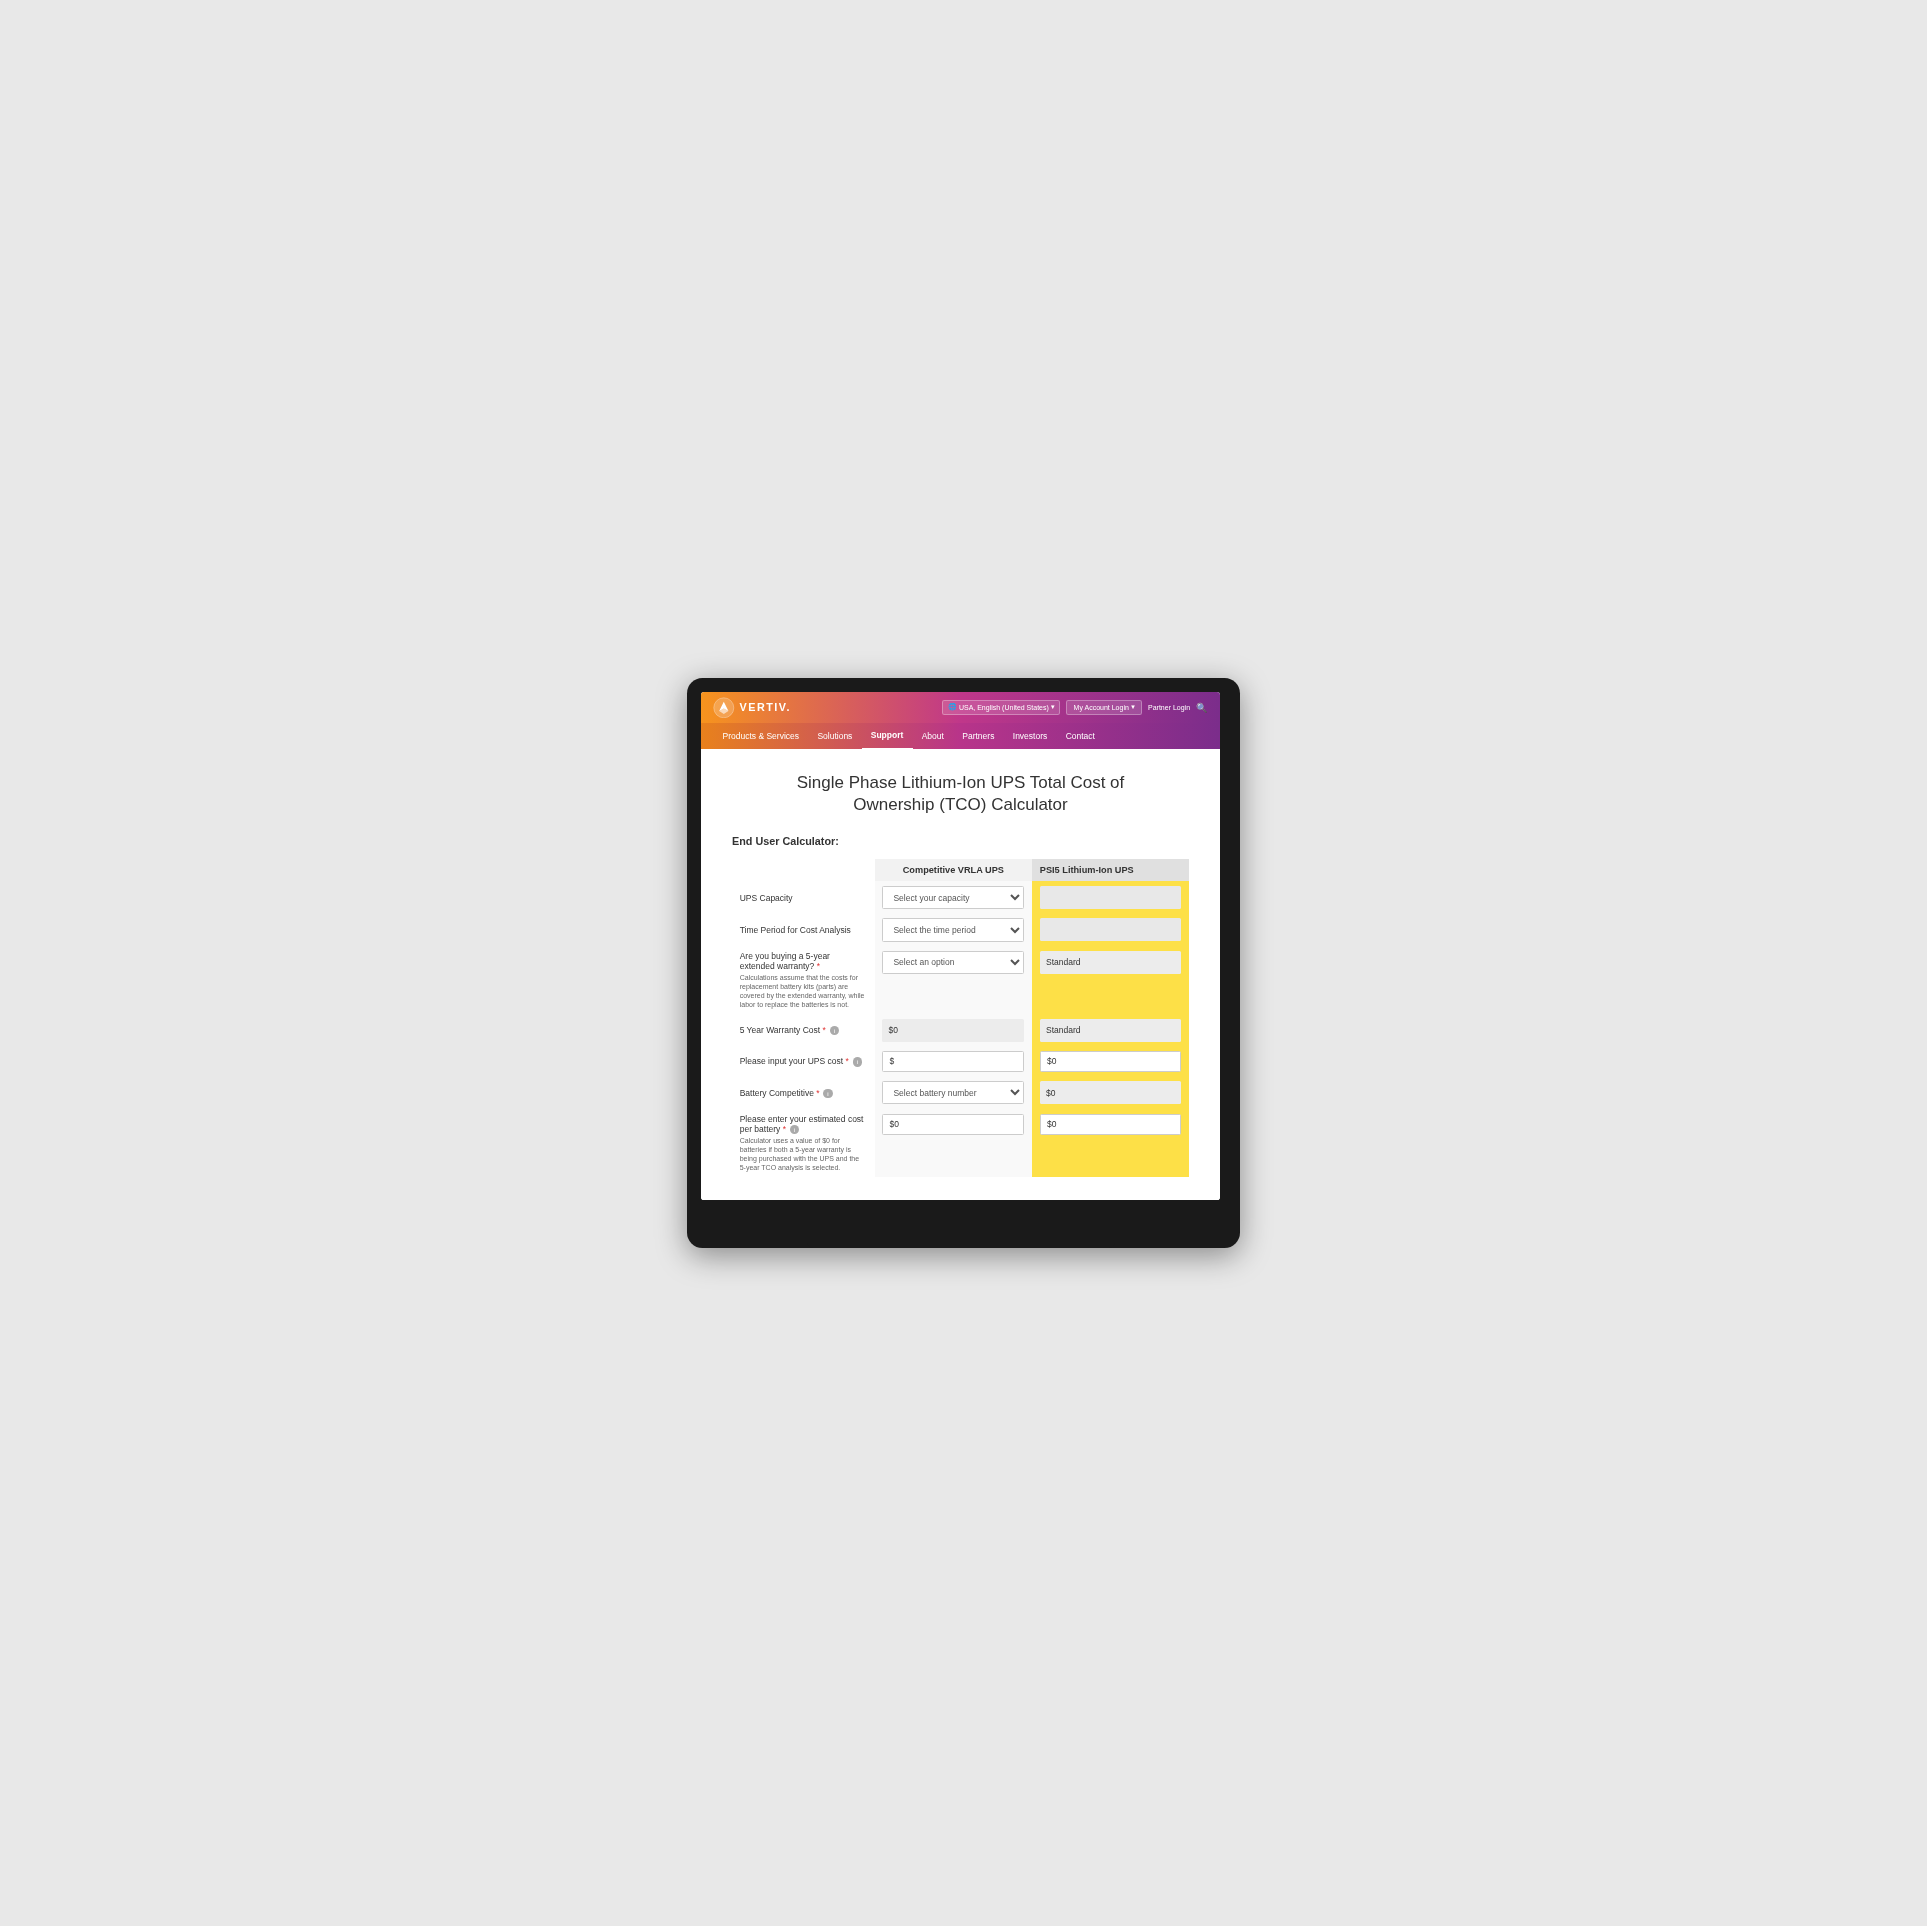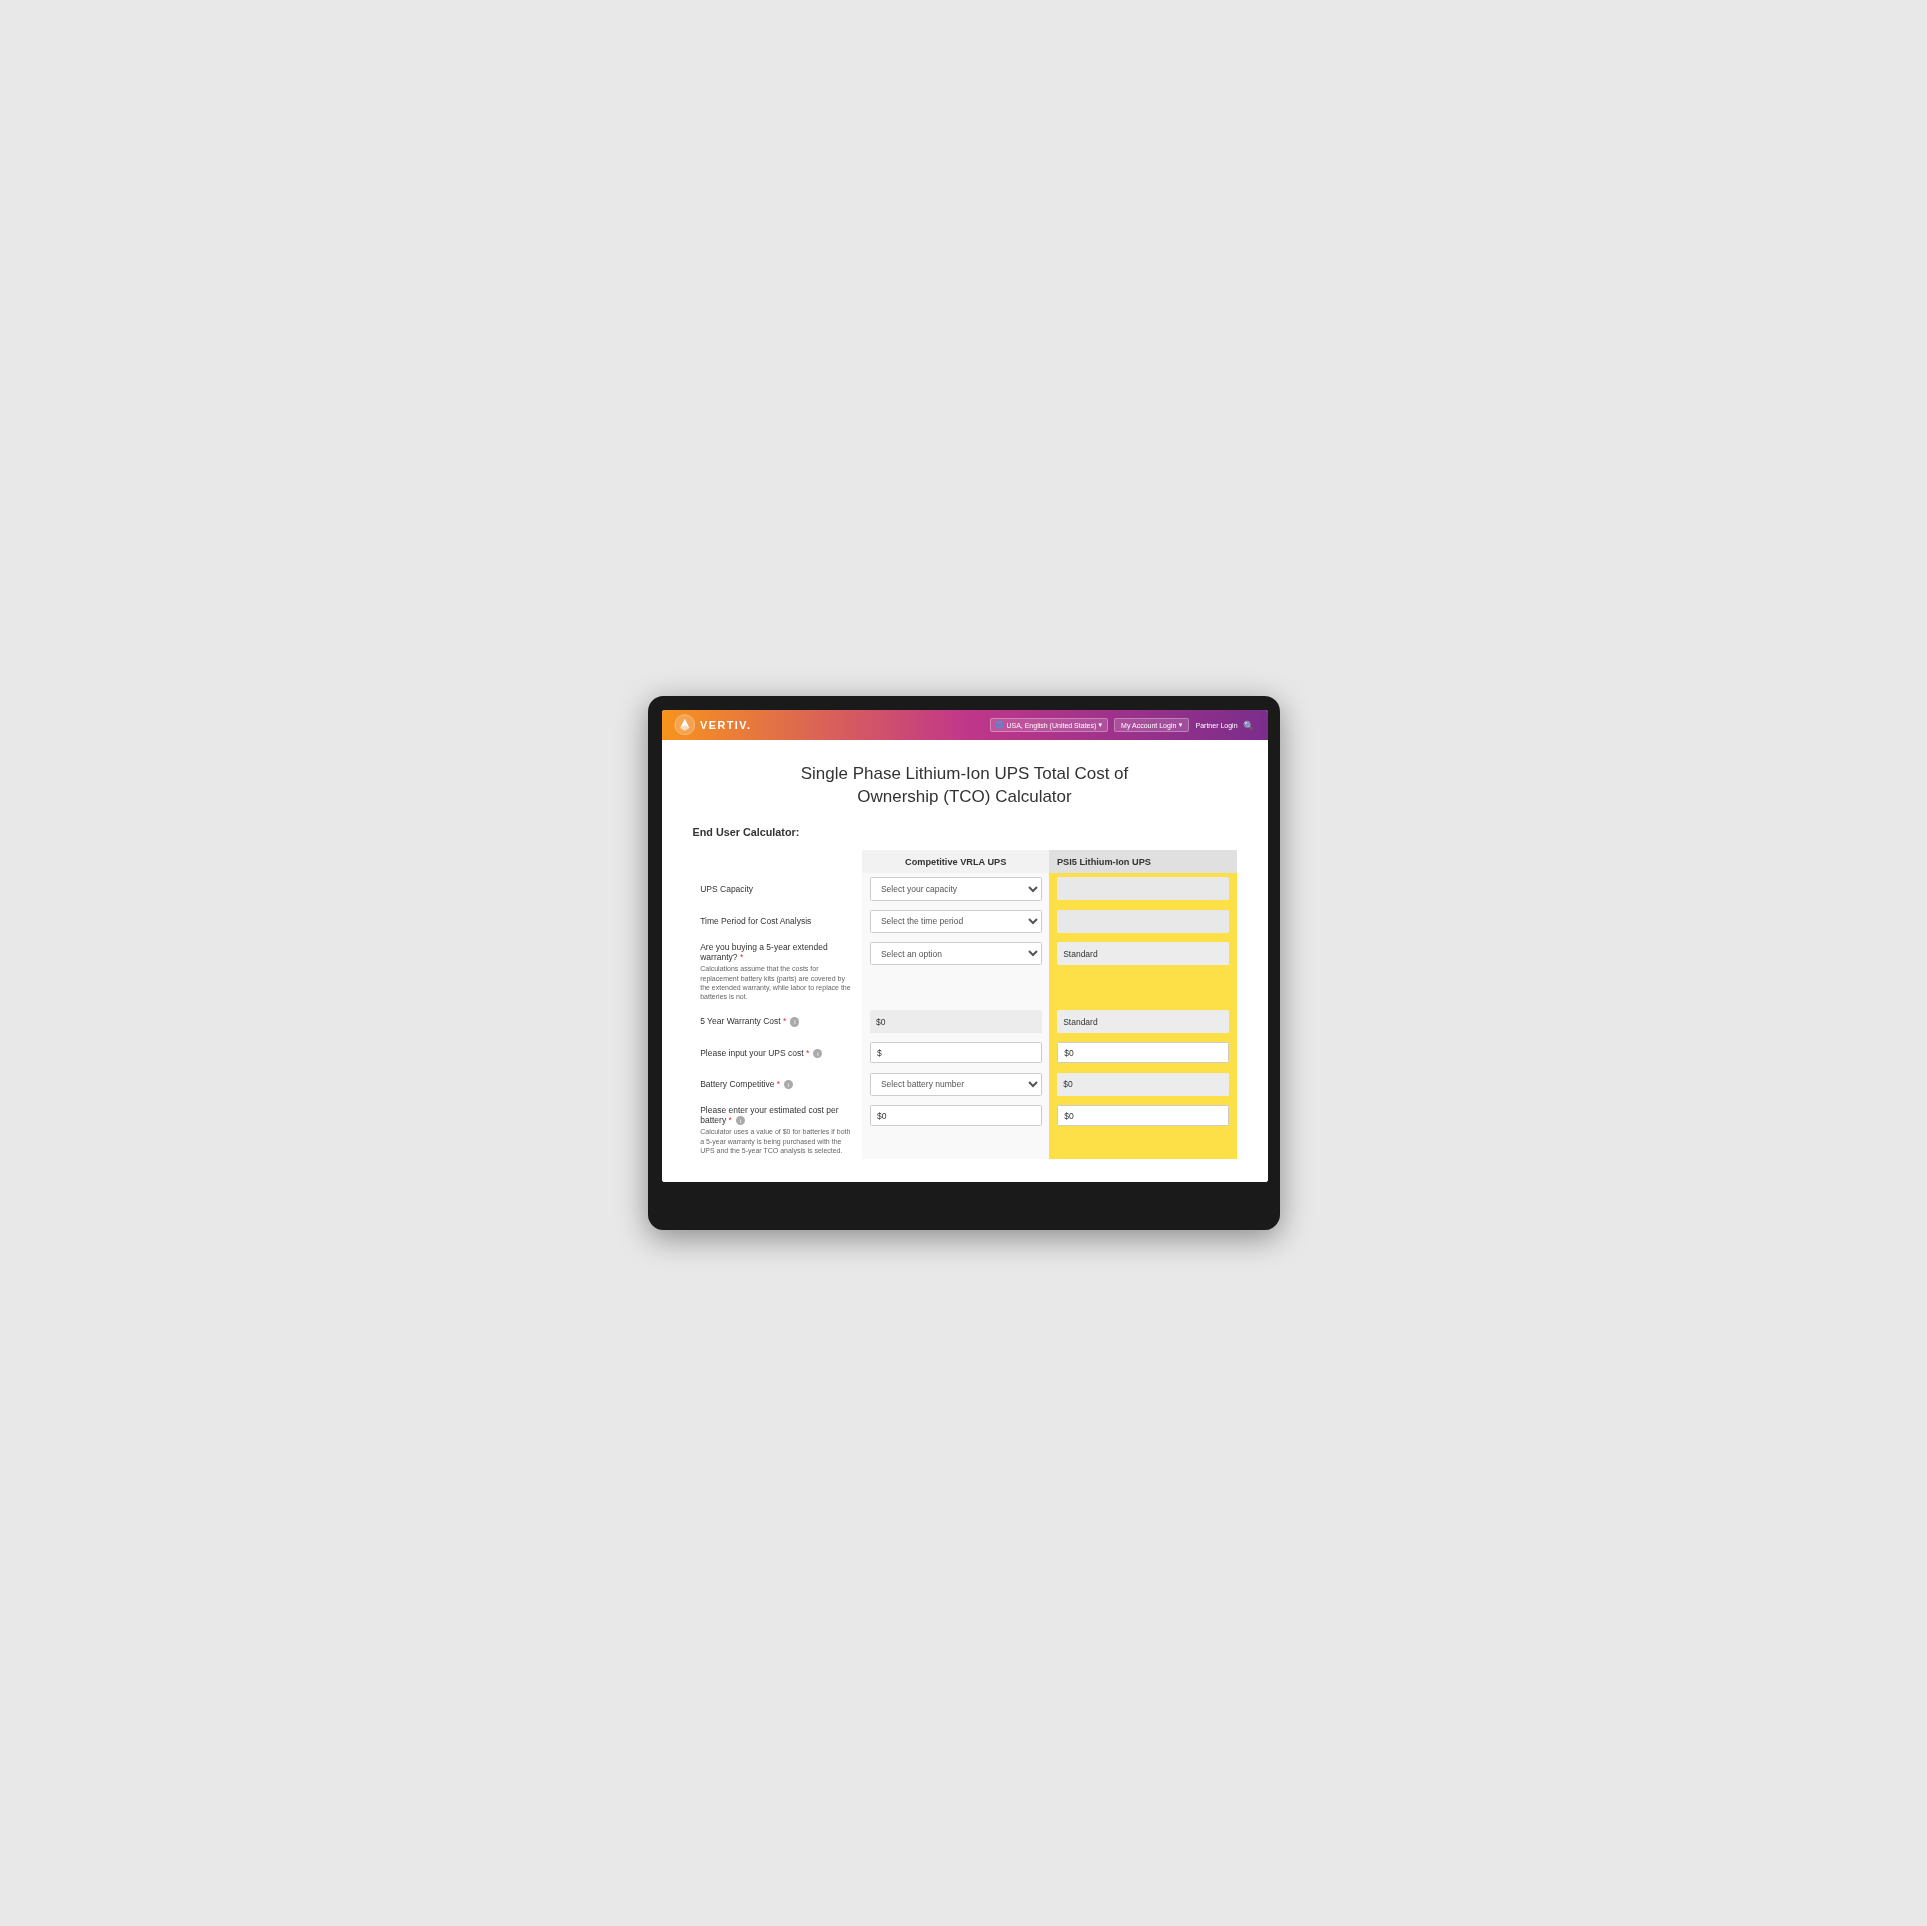--- a/index.html
+++ b/index.html
@@ -7,22 +7,22 @@
       background-color: #e8e8e8;
       display: flex;
       justify-content: center;
       align-items: center;
       min-height: 100vh;
       font-family: Arial, sans-serif;
     }
     .monitor-outer {
       background: #1a1a1a;
       border-radius: 15.4px;
-      padding: 14px 12px 0 14px;
-      width: 632px;
+      padding: 14px 20px 0 14px;
+      width: 553px;
       box-shadow: 0 7.7px 31px rgba(0,0,0,0.4);
     }
     .monitor-screen {
       background: #fff;
       border-radius: 3.1px;
       overflow: hidden;
       width: 100%;
     }
     .monitor-stand {
       width: 100%;
@@ -277,20 +277,29 @@
         </div>
         <div class="nav-account-btn">
           <span>My Account Login</span>
           <span>▾</span>
         </div>
         <span class="nav-partner-btn">Partner Login</span>
         <span class="nav-search-icon">🔍</span>
       </div>
     </div>
 
+    <div class="nav-main-bar">
+      <a class="nav-item">Products &amp; Services</a>
+      <a class="nav-item">Solutions</a>
+      <a class="nav-item active">Support</a>
+      <a class="nav-item">About</a>
+      <a class="nav-item">Partners</a>
+      <a class="nav-item">Investors</a>
+      <a class="nav-item">Contact</a>
+    </div>
 
     <div class="page-content">
       <h1 class="page-title">
         <span>Single Phase Lithium-Ion UPS Total Cost of</span><br>
         <span>Ownership (TCO) Calculator</span>
       </h1>
 
       <div class="section-label">End User Calculator:</div>
 
       <table class="calc-table">

